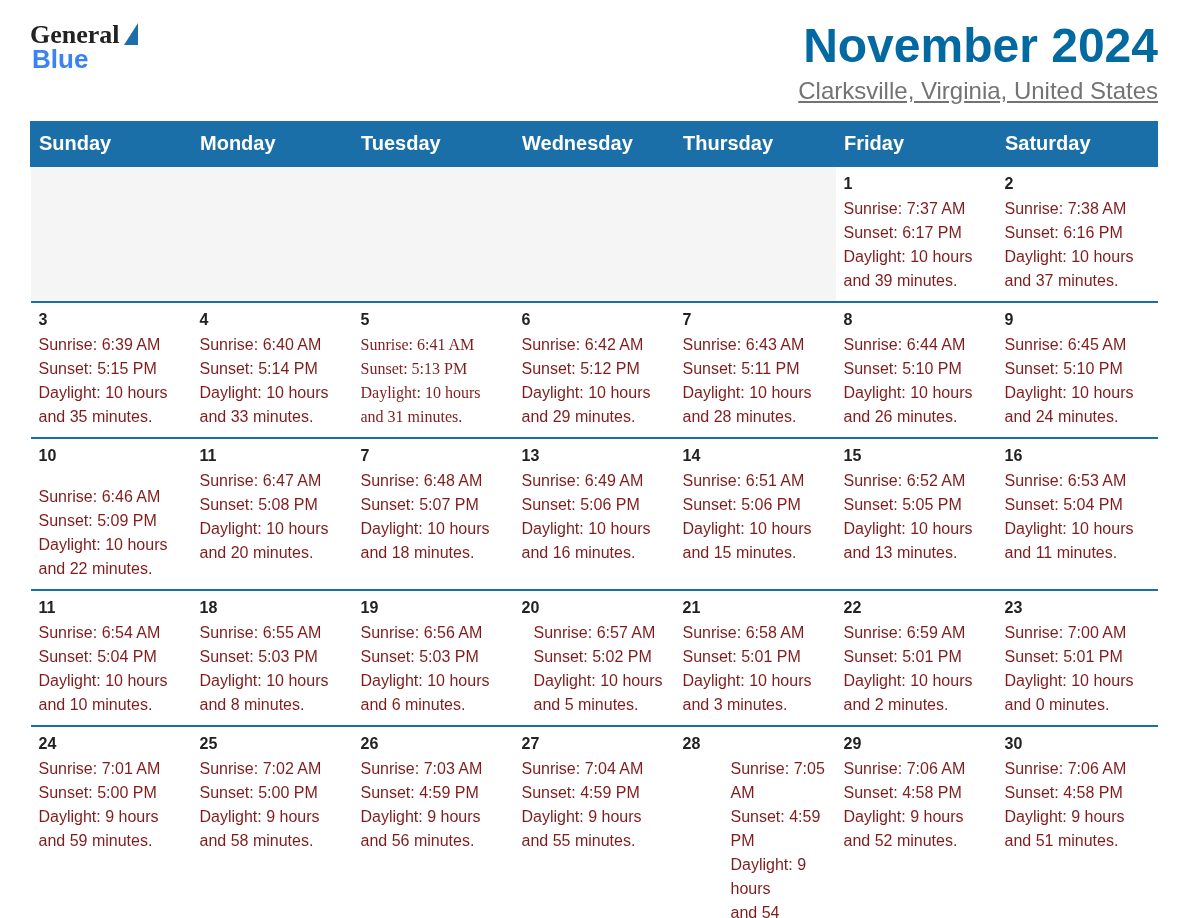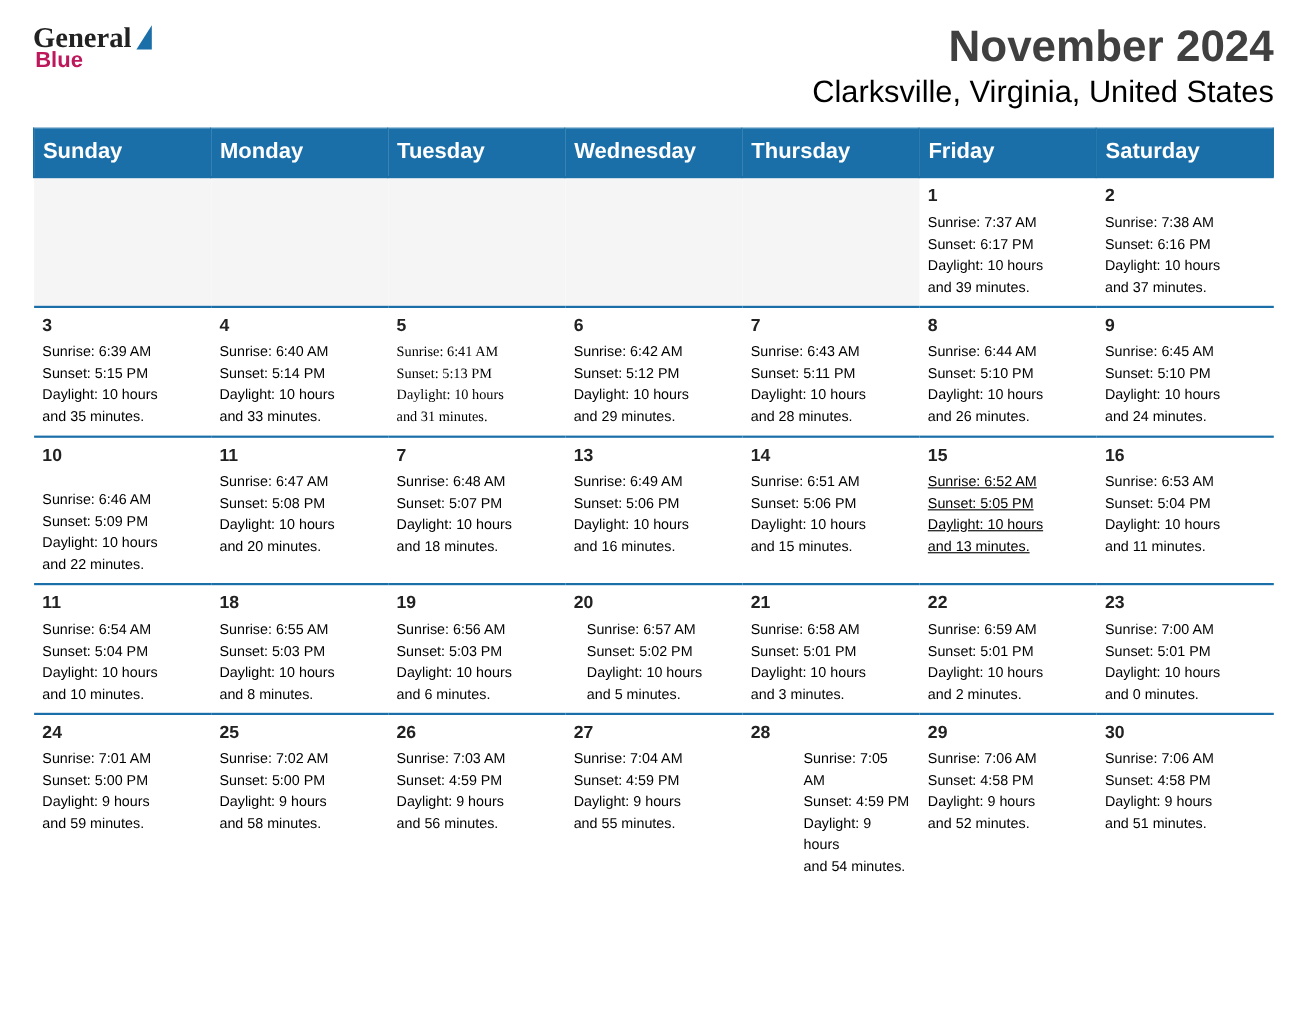--- a/index.html
+++ b/index.html
@@ -34,39 +34,40 @@
     }
     .logo-triangle {
       width: 0;
       height: 0;
       border-left: 14px solid transparent;
       border-bottom: 22px solid #1a6fa8;
       margin-left: 4px;
       margin-bottom: 2px;
     }
     .logo-bottom {
-      font-size: 20px;
-      font-weight: bold;
-      color: #be185d;
+      font-size: 26px;
+      font-weight: bold;
+      color: #3b82f6;
       margin-top: -6px;
       padding-left: 2px;
     }
     .title-section {
       text-align: right;
     }
     .calendar-title {
-      font-size: 40px;
-      font-weight: bold;
-      color: #404040;
+      font-size: 48px;
+      font-weight: bold;
+      color: #0369a1;
       line-height: 1.1;
     }
     .calendar-subtitle {
-      font-size: 28px;
-      color: #000000;
+      font-size: 24px;
+      color: #737373;
       margin-top: 4px;
+      text-decoration: underline;
     }
     table {
       width: 100%;
       border-collapse: collapse;
       table-layout: fixed;
     }
     thead tr th {
       background-color: #1a6fa8;
       color: #fff;
       font-size: 20px;
@@ -87,22 +88,22 @@
       height: 110px;
       background: #fff;
     }
     .day-number {
       font-size: 16px;
       font-weight: bold;
       color: #222;
       margin-bottom: 4px;
     }
     .day-info {
-      font-size: 13px;
-      color: #000000;
+      font-size: 16px;
+      color: #7f1d1d;
       line-height: 1.5;
     }
     .empty-cell {
       background: #f5f5f5;
     }
   </style>
 </head>
 <body>
 
 <div class="header">
@@ -235,21 +236,21 @@
         </td>
         <td>
           <div class="day-number">14</div>
           <div class="day-info" style="white-space: pre-line;">Sunrise: 6:51 AM
 Sunset: 5:06 PM
 Daylight: 10 hours
 and 15 minutes.</div>
         </td>
         <td>
           <div class="day-number">15</div>
-          <div class="day-info" style="white-space: pre-line; text-decoration: underline;">Sunrise: 6:52 AM
+          <div class="day-info" style="white-space: pre-line;">Sunrise: 6:52 AM
 Sunset: 5:05 PM
 Daylight: 10 hours
 and 13 minutes.</div>
         </td>
         <td>
           <div class="day-number">16</div>
           <div class="day-info" style="white-space: pre-line;">Sunrise: 6:53 AM
 Sunset: 5:04 PM
 Daylight: 10 hours
 and 11 minutes.</div>

